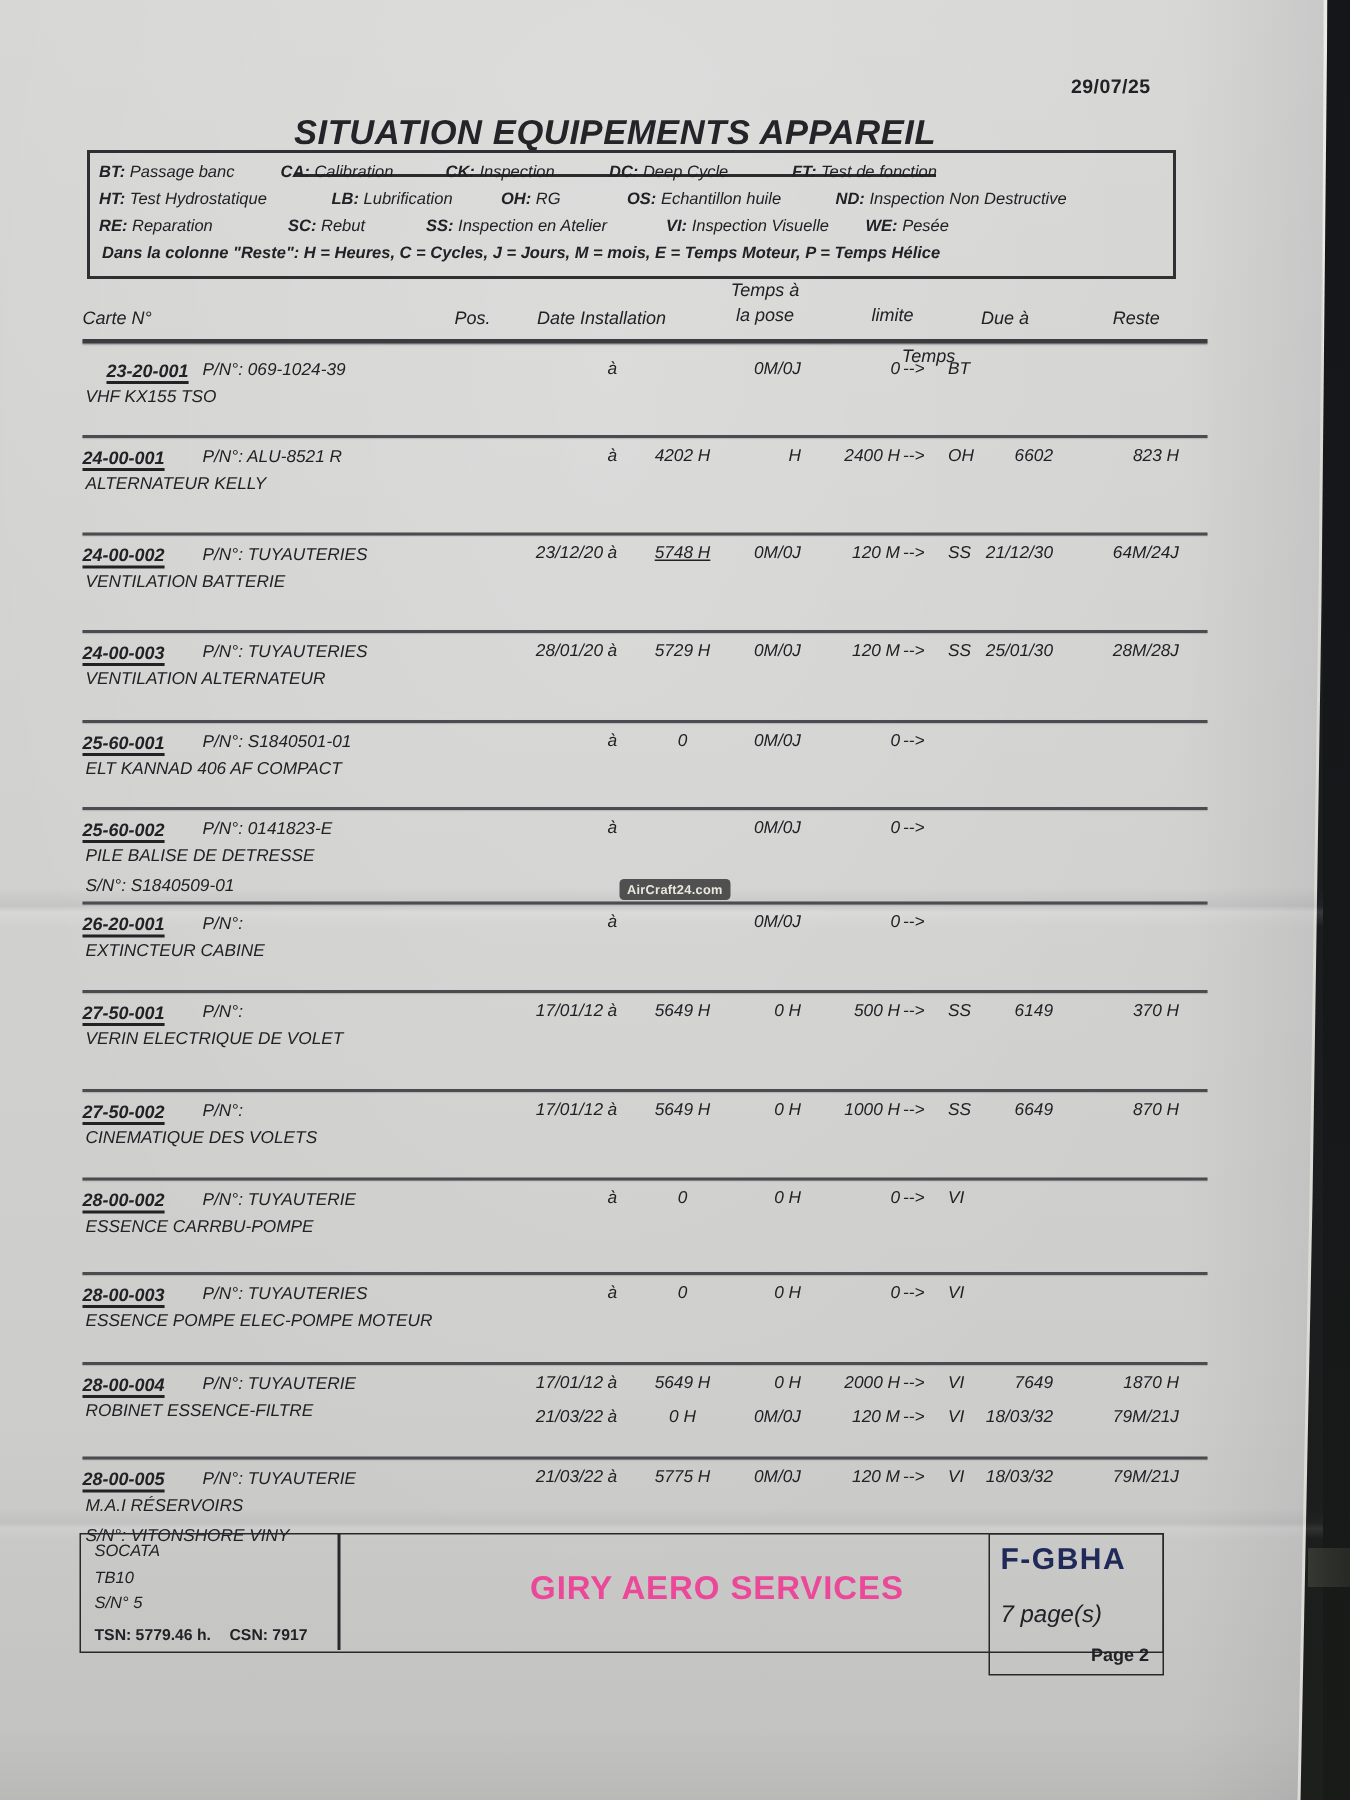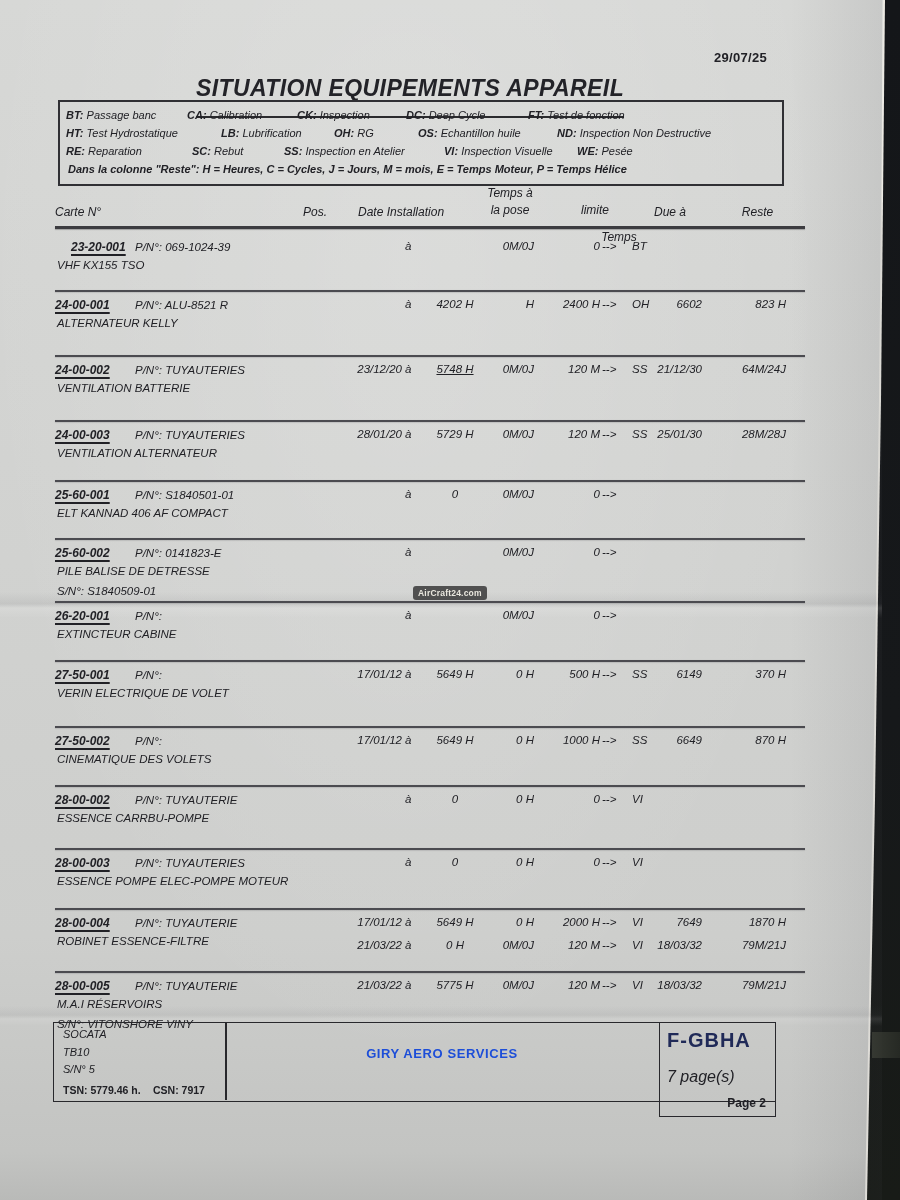--- a/index.html
+++ b/index.html
@@ -43,21 +43,21 @@
   .hdr{font-size:12px;font-weight:normal;font-style:italic;white-space:nowrap;}
   #header-rule{left:55px;top:226px;width:750px;height:2.6px;background:#3c3c40;box-shadow:0 1px 1px rgba(60,60,64,.35);}
   .row{position:absolute;width:750px;}
   .rule{position:absolute;left:0;top:0;width:750px;height:1.5px;background:#4b4b50;box-shadow:0 .5px .8px rgba(75,75,80,.3);}
   .cell{position:absolute;font-size:11.5px;font-style:italic;white-space:nowrap;}
   .card{font-weight:bold;font-size:12px;text-decoration:underline;text-decoration-thickness:1.5px;text-underline-offset:3px;}
   #watermark{left:413px;top:586px;background:rgba(62,62,62,.88);color:#e9e7de;font-size:8.5px;font-weight:bold;
     padding:1.5px 5px 2px;border-radius:3px;letter-spacing:.2px;}
   .fbox{position:absolute;border:1.8px solid #28282c;}
   .ftxt{position:absolute;font-size:11px;white-space:nowrap;}
-  #giry{left:225px;top:1046px;width:434px;text-align:center;font-size:13px;font-weight:bold;color:#1d4ed8;letter-spacing:.6px;}
+  #giry{left:225px;top:1046px;width:434px;text-align:center;font-size:22px;font-weight:bold;color:#ec4899;letter-spacing:.6px;padding-left:36px;}
   #fgbha{left:667px;top:1029px;font-size:20px;font-weight:bold;color:#202a58;letter-spacing:1px;}
 </style>
 </head>
 <body>
 
 <div id="paper-edge" class="abs"></div>
 <div id="paper" class="abs"></div>
 <div id="crease1" class="abs crease"></div>
 <div id="crease2" class="abs crease"></div>
 <div id="right-shade" class="abs"></div>

